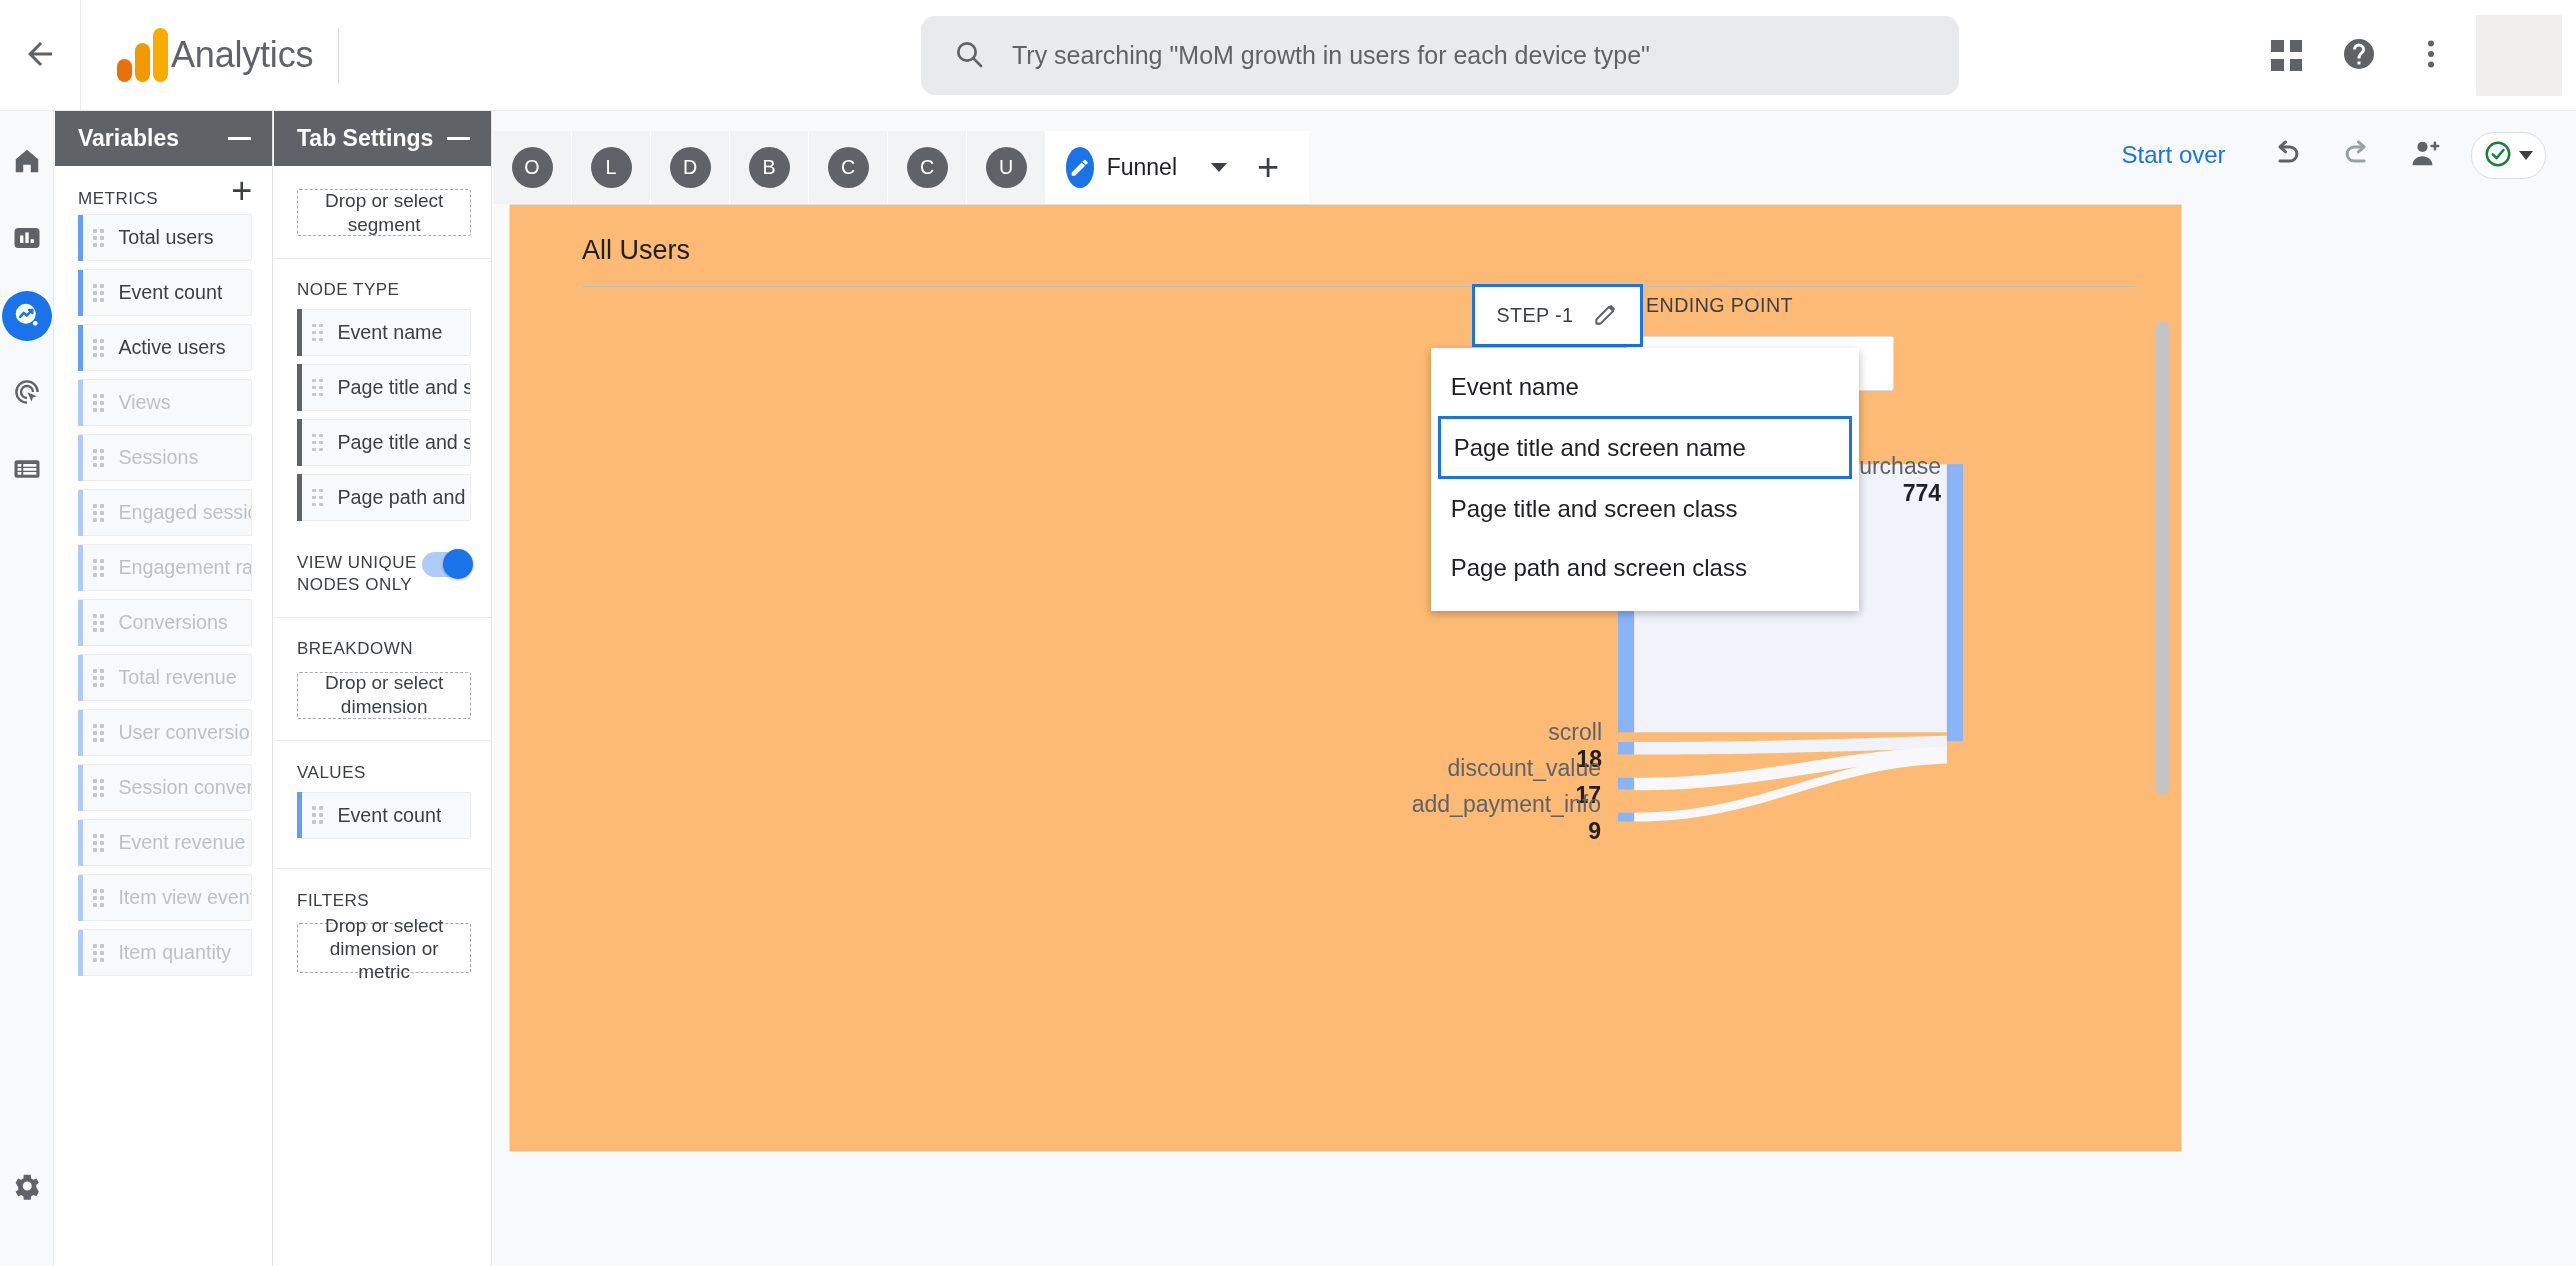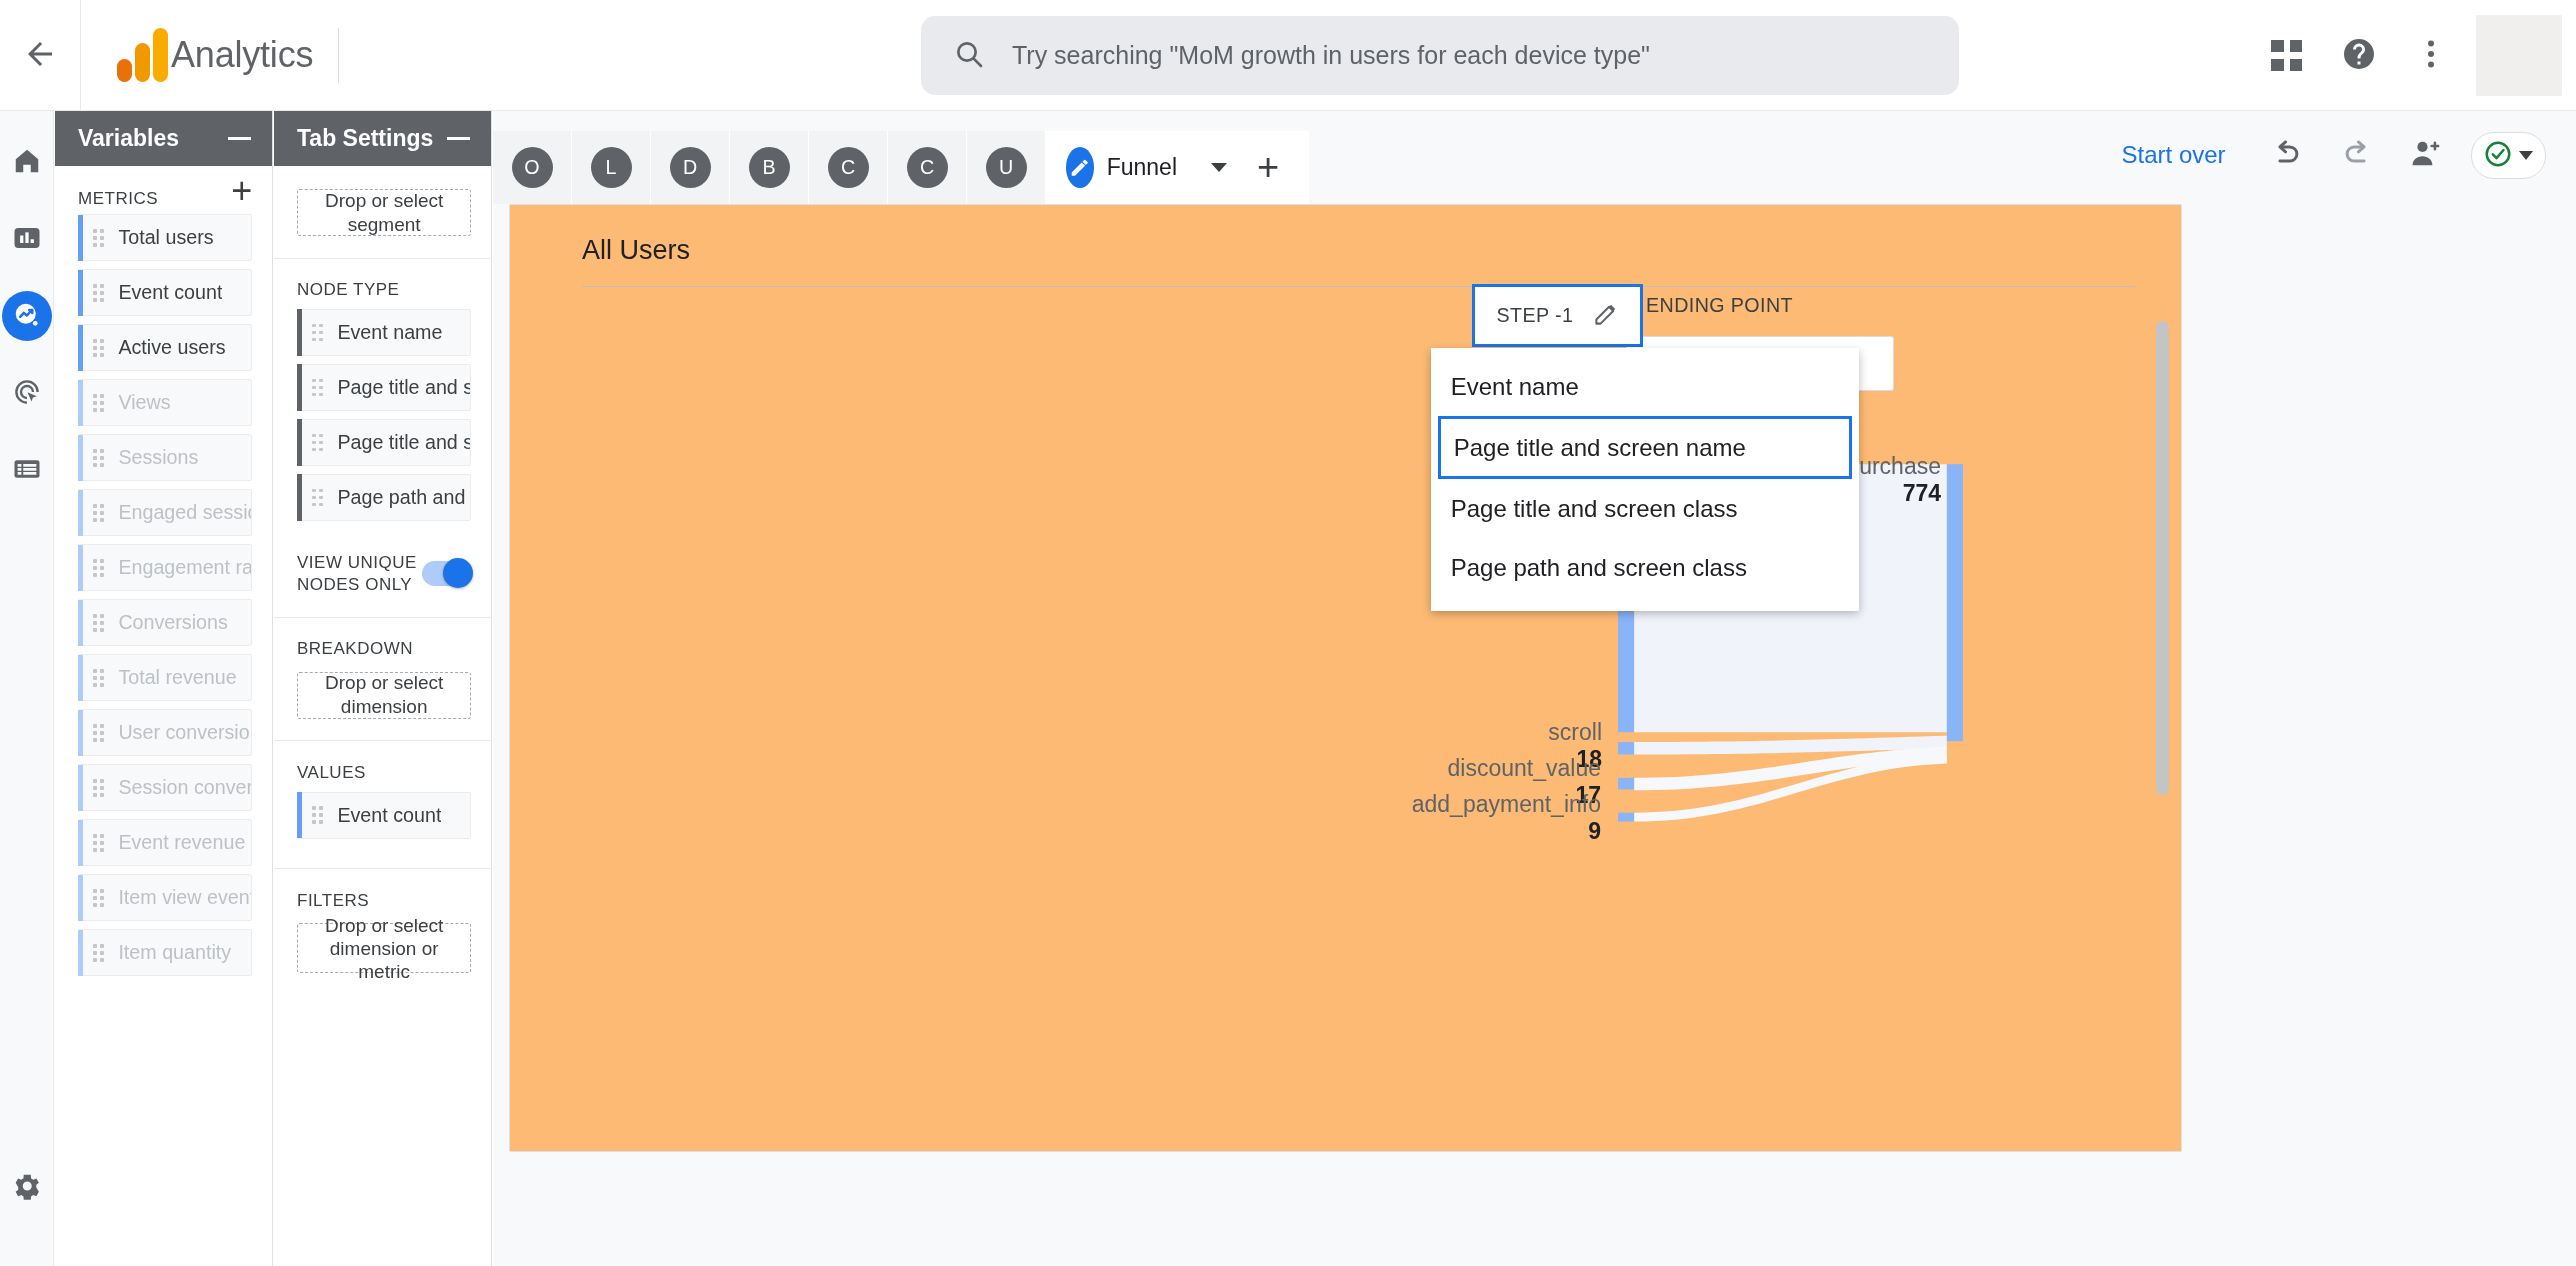--- a/index.html
+++ b/index.html
@@ -158,21 +158,21 @@
     display: flex; align-items: center; justify-content: center;
     font-size: 19px; color: #3c4043; text-align: center; line-height: 24px;
     cursor: pointer; padding: 0 5.4px;
   }
   .dropzone.two-line { height: 50px; line-height: 23px; }
   .ts-label {
     font-size: 17px; color: #3c4043; letter-spacing: 0.5px;
     padding: 21.5px 0 9px 23px;
   }
   .toggle-row {
-    display: flex; align-items: center; justify-content: space-between;
+    display: flex; align-items: flex-start; justify-content: space-between;
     padding: 23px 19.7px 0 23px;
   }
   .toggle-row .t-label { font-size: 17px; color: #3c4043; letter-spacing:0.5px; line-height: 21.5px; max-width: 125px;}
   .switch {
     width: 54px; height: 25px; background: #aecbfa; border-radius: 12.5px;
     position: relative; cursor: pointer;
   }
   .switch .knob {
     position: absolute; right: -1.8px; top: -2.7px;
     width: 30px; height: 30px; background: #1a73e8; border-radius: 50%;

